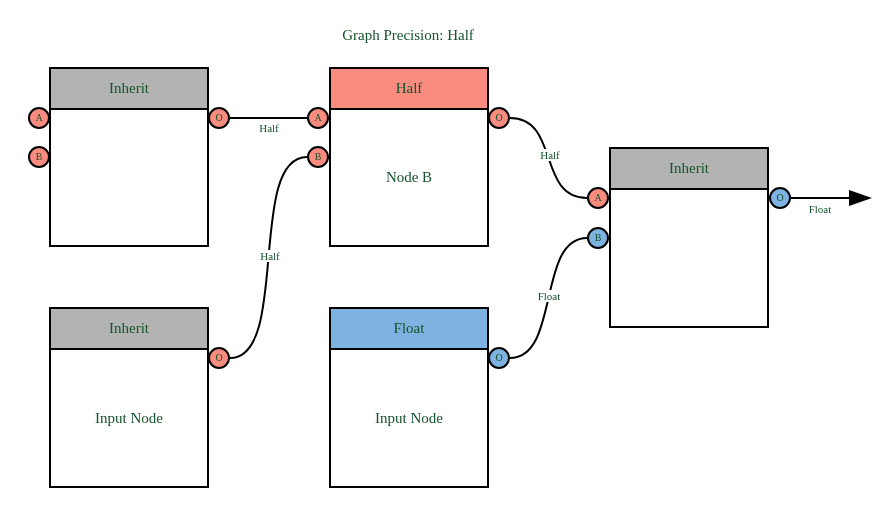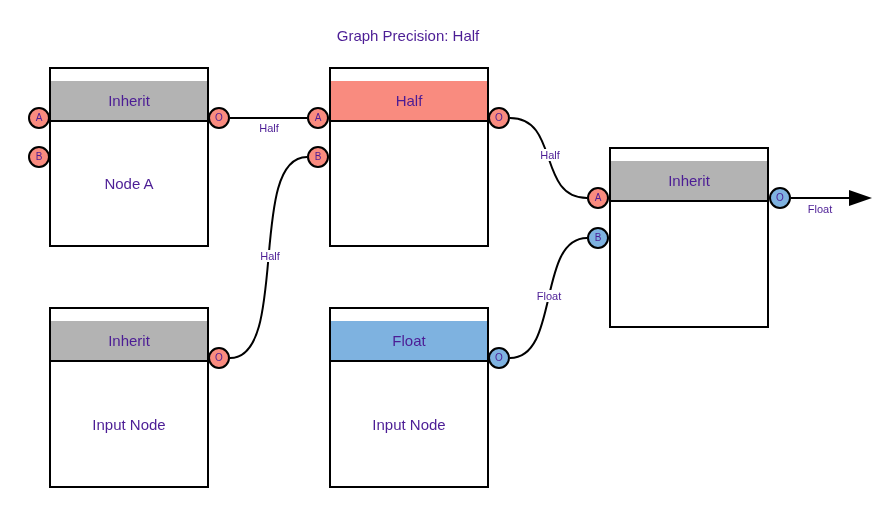--- a/index.html
+++ b/index.html
@@ -1,22 +1,22 @@
 <!DOCTYPE html>
 <html><head>
 <meta charset="utf-8">
 <style>
   html, body { margin: 0; padding: 0; background: #ffffff; }
   #canvas {
     position: relative;
     width: 887px;
     height: 509px;
     background: #ffffff;
-    font-family: Liberation Sans, sans-serif;
-    color: #4c1d95;
+    font-family: Liberation Serif, serif;
+    color: #14532d;
     overflow: hidden;
   }
   #graph-title {
     position: absolute;
     left: 408px;
     top: 35px;
     transform: translate(-50%, -50%);
     font-size: 15px;
     white-space: nowrap;
   }
@@ -30,21 +30,20 @@
     z-index: 1;
   }
   .node-header {
     flex: none;
     height: 39px;
     border-bottom: 2px solid #000;
     display: flex;
     align-items: center;
     justify-content: center;
     font-size: 15px;
-    margin-top: 12px;
   }
   .node-body {
     flex: 1;
     display: flex;
     align-items: center;
     justify-content: center;
     font-size: 15px;
   }
   .port {
     position: absolute;
@@ -102,25 +101,25 @@
   </svg>
 
   <span class="edge-label" style="left:269px; top:128px;">Half</span>
   <span class="edge-label" style="left:270px; top:256px;">Half</span>
   <span class="edge-label" style="left:550px; top:155px;">Half</span>
   <span class="edge-label" style="left:549px; top:296px;">Float</span>
   <span class="edge-label" style="left:820px; top:209px;">Float</span>
 
   <div class="node" id="node-a">
     <div class="node-header" style="background-color: rgb(179, 179, 179);">Inherit</div>
-    <div class="node-body">Node A</div>
   </div>
 
   <div class="node" id="node-b">
     <div class="node-header" style="background-color: rgb(249, 139, 127);">Half</div>
+    <div class="node-body">Node B</div>
   </div>
 
   <div class="node" id="node-d">
     <div class="node-header" style="background-color: rgb(179, 179, 179);">Inherit</div>
   </div>
 
   <div class="node" id="input-1">
     <div class="node-header" style="background-color: rgb(179, 179, 179);">Inherit</div>
     <div class="node-body">Input Node</div>
   </div>

